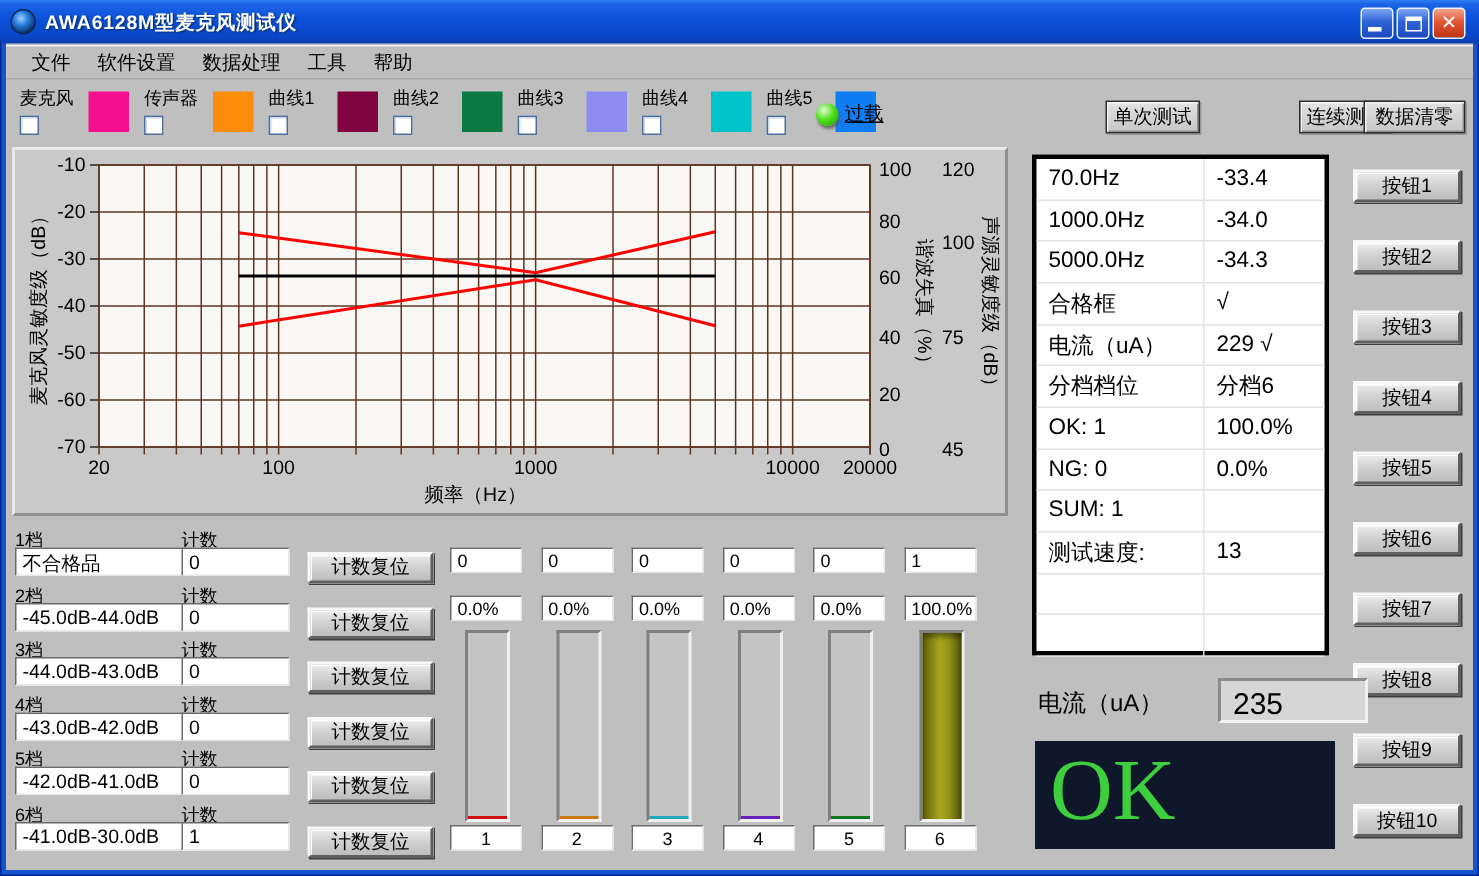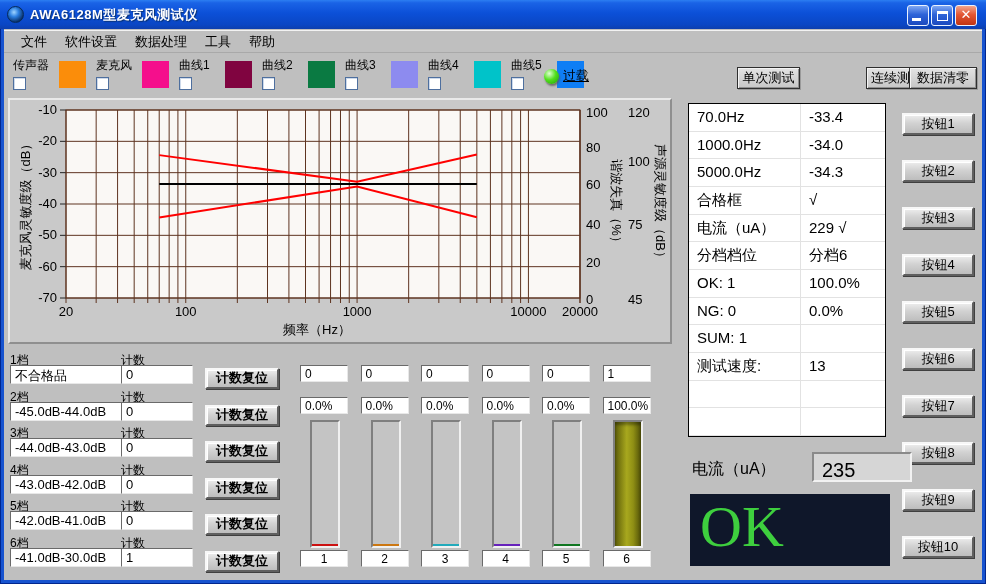--- a/index.html
+++ b/index.html
@@ -79,21 +79,21 @@
   
   .chart-panel {
     position:absolute; left:4px; top:69px; width:664px; height:246px;
     background:#c9c9c9;
     border:2px solid; border-color:#e9e9e9 #8f8f8f #8f8f8f #e9e9e9;
   }
 
   
   .results-table {
     position:absolute; left:684px; top:74px; width:198px; height:334px;
-    background:#fff; border:1px solid #000000;
+    background:#fff; border:3px solid #000000;
     display:grid; grid-template-columns:112px 1fr; grid-auto-rows:27.66px;
     font-size:15px; color:#000;
   }
   .rt-cell { border-right:1px solid #e2e2e2; border-bottom:1px solid #e2e2e2; padding:4px 0 0 8px; white-space:nowrap; overflow:hidden; }
   .rt-cell.val { border-right:none; }
 
   
   .bevel-btn {
     font-size:13px; color:#000; text-align:center;
     background:linear-gradient(180deg,#ededed 0%,#d2d2d2 45%,#bdbdbd 100%);
@@ -107,21 +107,21 @@
   .bin-row { position:absolute; left:0; width:284px; height:36px; }
   .bin-label, .count-label { position:absolute; top:0; font-size:12px; color:#000; }
   .count-label { left:111px; }
   .field {
     position:absolute; top:13px; height:19px; background:#fff;
     border:1px solid; border-color:#6a6a6a #e8e8e8 #e8e8e8 #6a6a6a;
     font-size:13px; color:#000; padding:1px 0 0 4px; white-space:nowrap;
   }
   .bin-name { left:0; width:120px; }
   .bin-count { left:111px; width:72px; }
-  .reset-btn { position:absolute; left:195px; top:16px; width:74px; height:21px; line-height:16px;font-weight:bold; }
+  .reset-btn { position:absolute; left:195px; top:16px; width:84px; height:21px; line-height:16px; }
 
   
   .bars { position:absolute; left:292px; top:331px; width:372px; height:214px; }
   .bar-col { position:absolute; top:0; width:56px; height:214px; }
   .bar-box {
     position:absolute; left:0; width:48px; height:17px; background:#fff;
     border:1px solid; border-color:#6a6a6a #e8e8e8 #e8e8e8 #6a6a6a;
     font-size:12px; padding:1px 0 0 4px; white-space:nowrap;
   }
   .bar-box.center { text-align:center; padding-left:0; }
@@ -182,31 +182,31 @@
         <span class="menu-item">帮助</span>
       </div>
 
     <div class="legend-strip">
       <div class="led-group">
         <div class="led"></div>
         <span class="led-label">过载</span>
       </div>
     <div class="legend-item">
           <div class="legend-col">
+            <div class="legend-label">麦克风</div>
+            <span class="xp-checkbox"></span>
+          </div>
+          <span class="legend-swatch" style="background: rgb(245, 15, 140);"></span>
+        </div>
+        <div class="legend-item">
+          <div class="legend-col">
             <div class="legend-label">传声器</div>
             <span class="xp-checkbox"></span>
           </div>
           <span class="legend-swatch" style="background: rgb(251, 141, 10);"></span>
-        </div>
-        <div class="legend-item">
-          <div class="legend-col">
-            <div class="legend-label">麦克风</div>
-            <span class="xp-checkbox"></span>
-          </div>
-          <span class="legend-swatch" style="background: rgb(245, 15, 140);"></span>
         </div>
         <div class="legend-item">
           <div class="legend-col">
             <div class="legend-label">曲线1</div>
             <span class="xp-checkbox"></span>
           </div>
           <span class="legend-swatch" style="background: rgb(128, 4, 64);"></span>
         </div>
         <div class="legend-item">
           <div class="legend-col">

